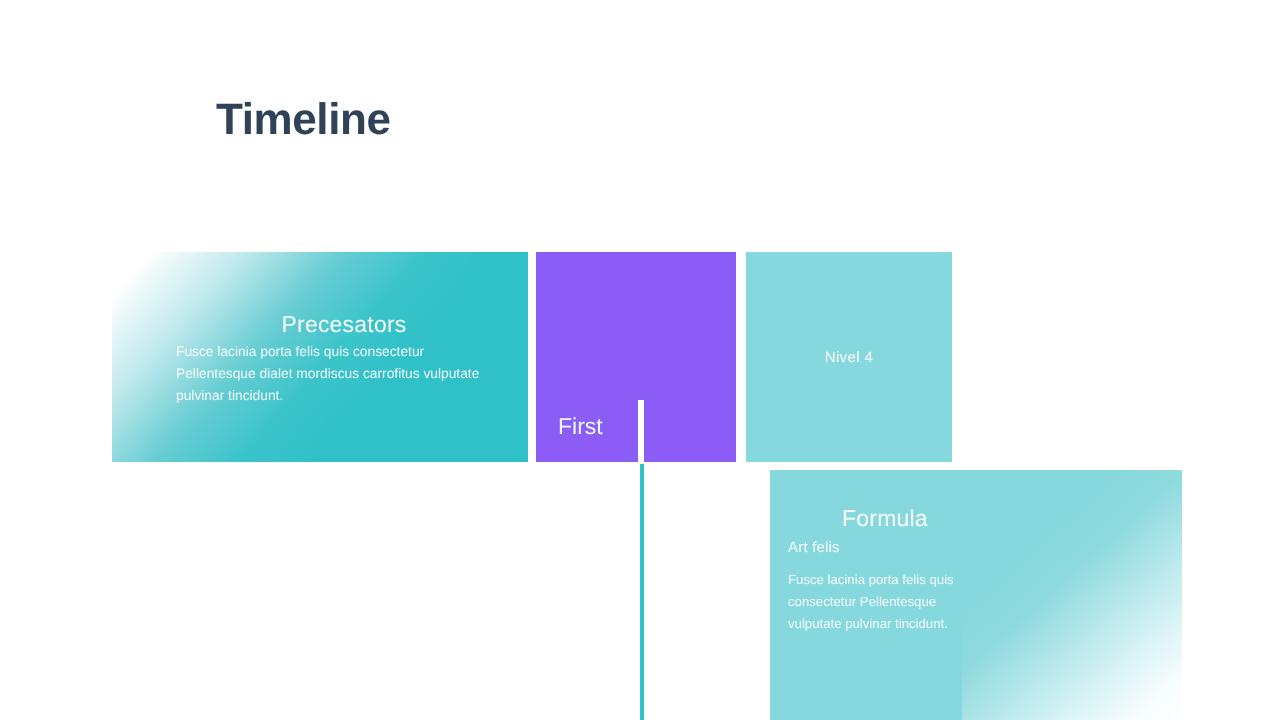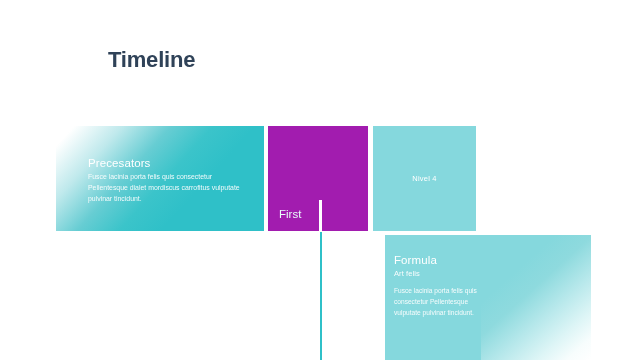--- a/index.html
+++ b/index.html
@@ -77,21 +77,21 @@
     top: 31px;
     right: 8px;
   }
 
   
   #panel-first {
     left: 268px;
     top: 126px;
     width: 100px;
     height: 105px;
-    background: #a21caf;
+    background: #8b5cf6;
   }
   #first-label {
     position: absolute;
     left: 11px;
     bottom: 11px;
     font-size: 11.5px;
     color: #e9fafb;
   }
 
   
@@ -161,20 +161,21 @@
     background: #ffffff;
   }
 
   
   .panel-heading {
     font-size: 11.5px;
     color: #ffffff;
     margin: 0 0 3px 0;
     font-weight: normal;
     letter-spacing: 0.1px;
+    text-align: center;
   }
   .panel-subheading {
     font-size: 7.5px;
     color: #ffffff;
     margin: 0 0 7px 0;
     letter-spacing: 0.1px;
     opacity: 0.95;
   }
   .panel-body {
     font-size: 6.8px;

